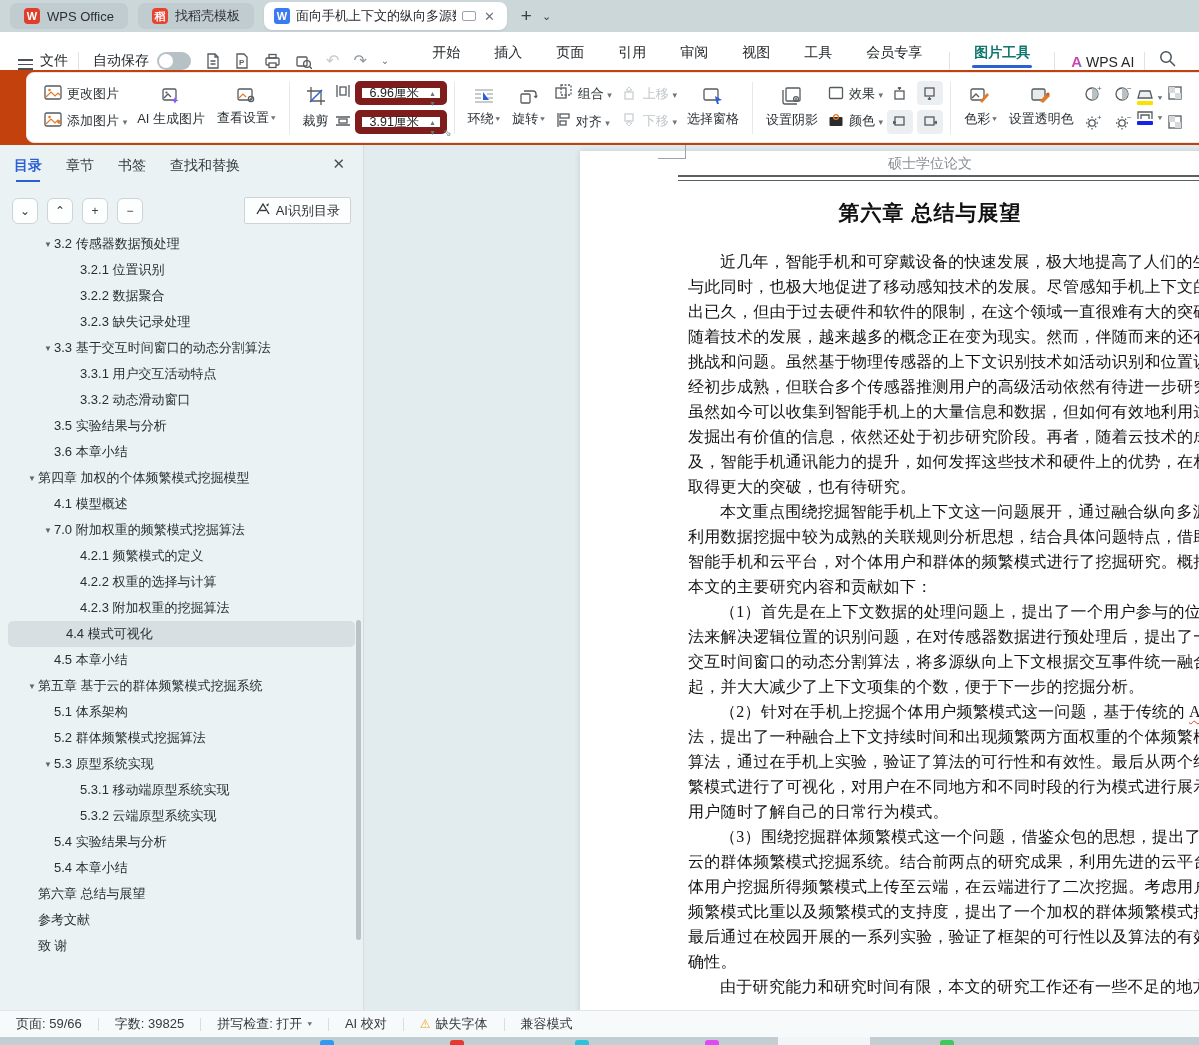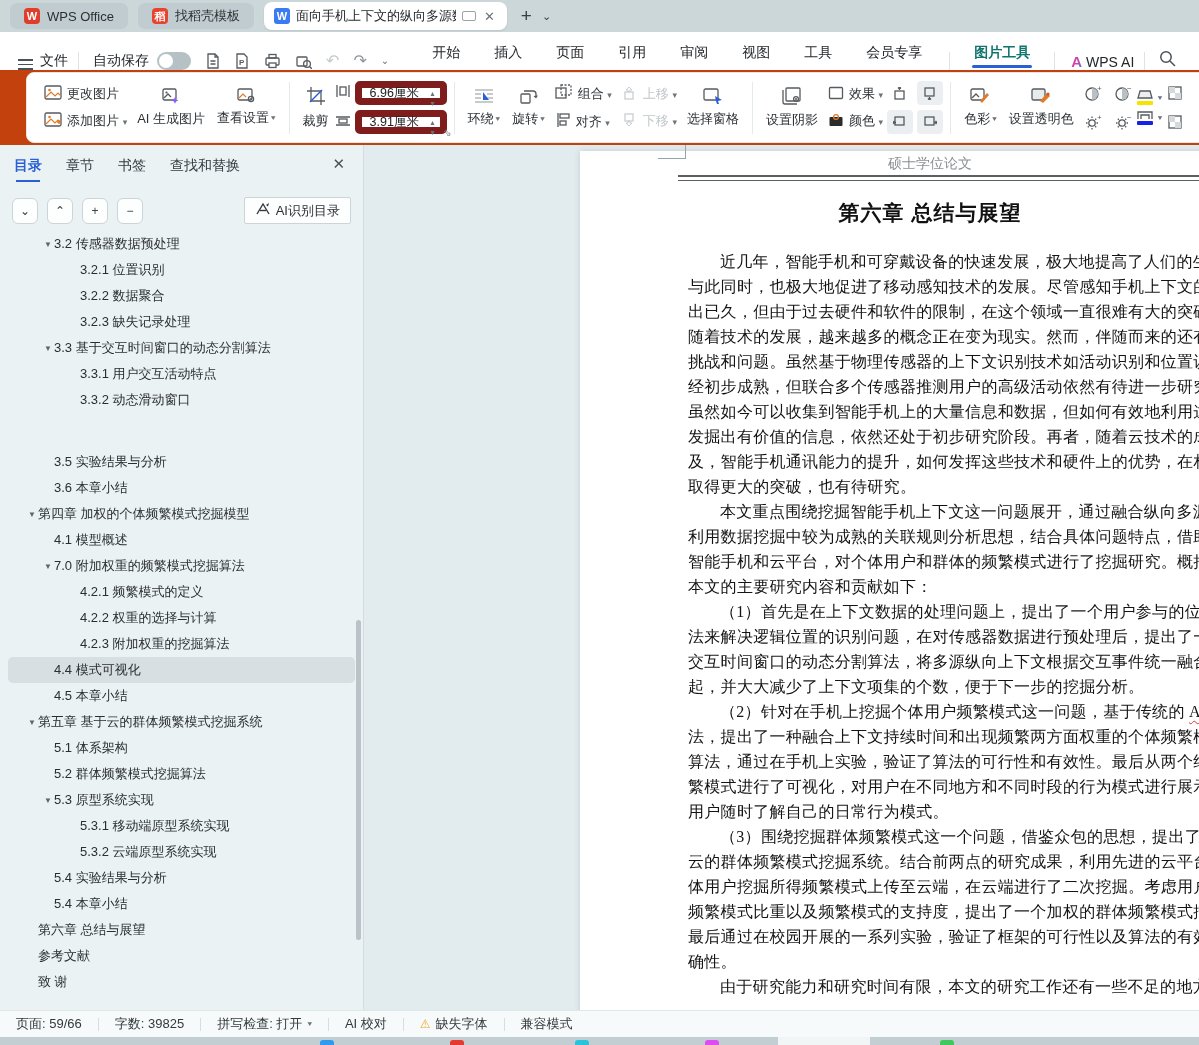--- a/index.html
+++ b/index.html
@@ -530,21 +530,21 @@
         <div class="trow" style="padding-left: 34px;">
           <span class="tarrow">▼</span>
           <span>3.3  基于交互时间窗口的动态分割算法</span>
         </div>
         <div class="trow" style="padding-left: 72px;">
           <span>3.3.1  用户交互活动特点</span>
         </div>
         <div class="trow" style="padding-left: 72px;">
           <span>3.3.2  动态滑动窗口</span>
         </div>
-        <div class="trow" style="padding-left: 46px; margin-top: 36px;">
+        <div class="trow" style="padding-left: 46px;">
           <span>3.5  实验结果与分析</span>
         </div>
         <div class="trow" style="padding-left: 46px;">
           <span>3.6  本章小结</span>
         </div>
         <div class="trow" style="padding-left: 18px;">
           <span class="tarrow">▼</span>
           <span>第四章   加权的个体频繁模式挖掘模型</span>
         </div>
         <div class="trow" style="padding-left: 46px;">
@@ -556,21 +556,21 @@
         </div>
         <div class="trow" style="padding-left: 72px;">
           <span>4.2.1  频繁模式的定义</span>
         </div>
         <div class="trow" style="padding-left: 72px;">
           <span>4.2.2  权重的选择与计算</span>
         </div>
         <div class="trow" style="padding-left: 72px;">
           <span>4.2.3  附加权重的挖掘算法</span>
         </div>
-        <div class="trow sel" style="padding-left: 46px;">
+        <div class="trow sel" style="padding-left: 58px;">
           <span>4.4  模式可视化</span>
         </div>
         <div class="trow" style="padding-left: 46px;">
           <span>4.5  本章小结</span>
         </div>
         <div class="trow" style="padding-left: 18px;">
           <span class="tarrow">▼</span>
           <span>第五章   基于云的群体频繁模式挖掘系统</span>
         </div>
         <div class="trow" style="padding-left: 46px;">

